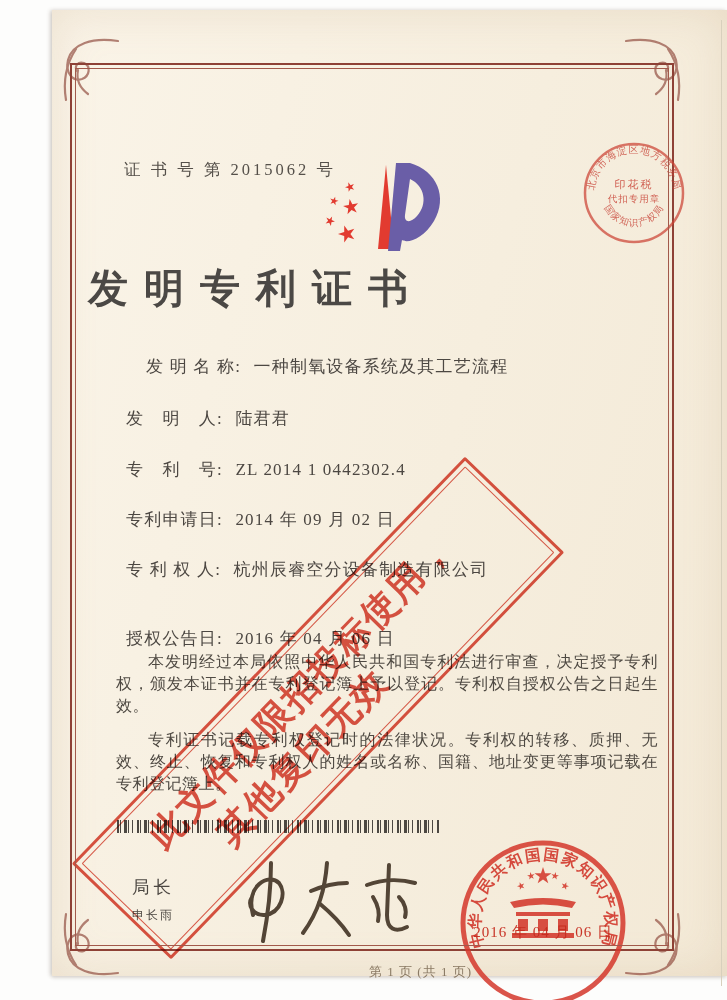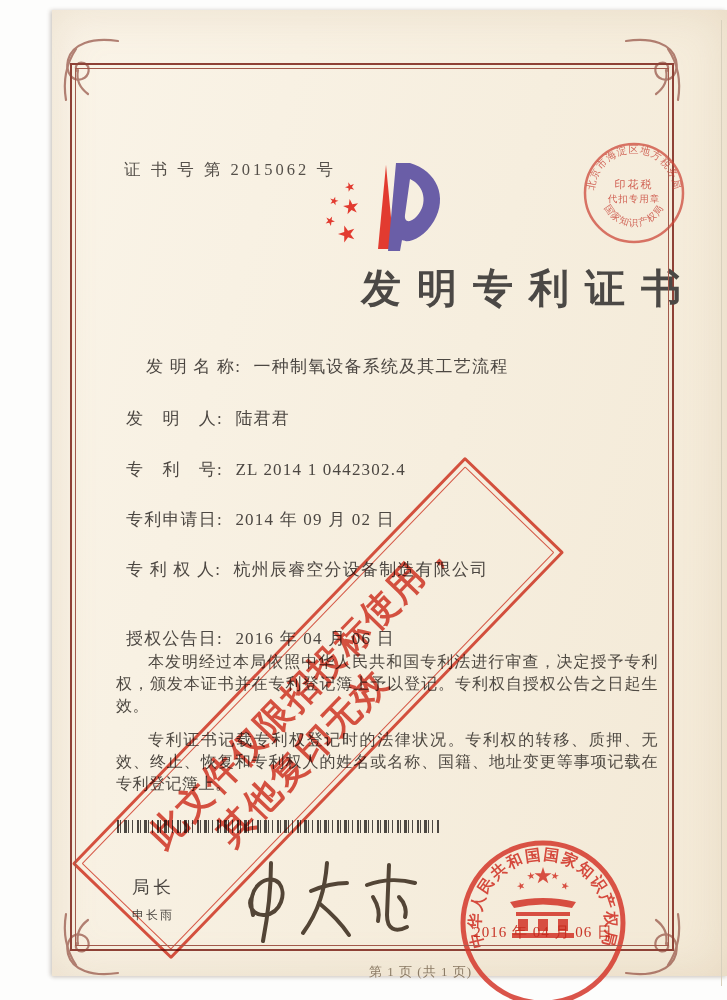--- a/index.html
+++ b/index.html
@@ -27,22 +27,22 @@
   .c-bl{left:-12px;bottom:-29px;transform:scaleY(-1);}
   .c-br{right:-12px;bottom:-29px;transform:scale(-1,-1);}
 
   .cert-no{
     position:absolute;left:52px;top:94px;font-size:16.5px;letter-spacing:3px;color:#55504a;
   }
   .logo{position:absolute;left:248px;top:94px;}
   .tax-stamp{position:absolute;left:504px;top:70px;opacity:.9;}
 
   .title{
-    position:absolute;left:0;top:196px;width:600px;text-align:right;
-    font-size:40px;font-weight:bold;color:#4b4845;letter-spacing:16px;text-indent:16px;padding-left:25px;
+    position:absolute;left:0;top:196px;width:600px;text-align:left;
+    font-size:40px;font-weight:bold;color:#4b4845;letter-spacing:16px;text-indent:16px;
   }
 
   .fields{position:absolute;left:54px;top:0;width:520px;}
   .field{position:absolute;left:0;font-size:17px;color:#4c4742;letter-spacing:1.2px;white-space:nowrap;}
   .f0{top:290px;margin-left:20px;}.f1{top:342px;}.f2{top:393px;}.f3{top:443px;}.f4{top:493px;}.f5{top:562px;}
   .field .val{margin-left:7px;}
 
   .body-text{
     position:absolute;left:32px;top:574px;width:566px;
     font-size:16px;line-height:22px;color:#4f4a43;letter-spacing:.5px;text-align:justify;

